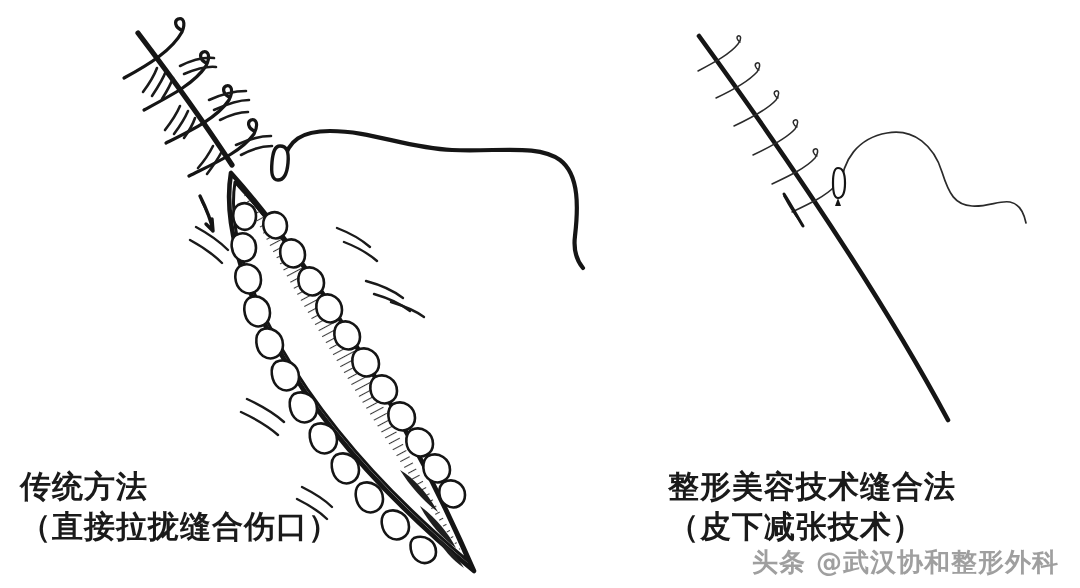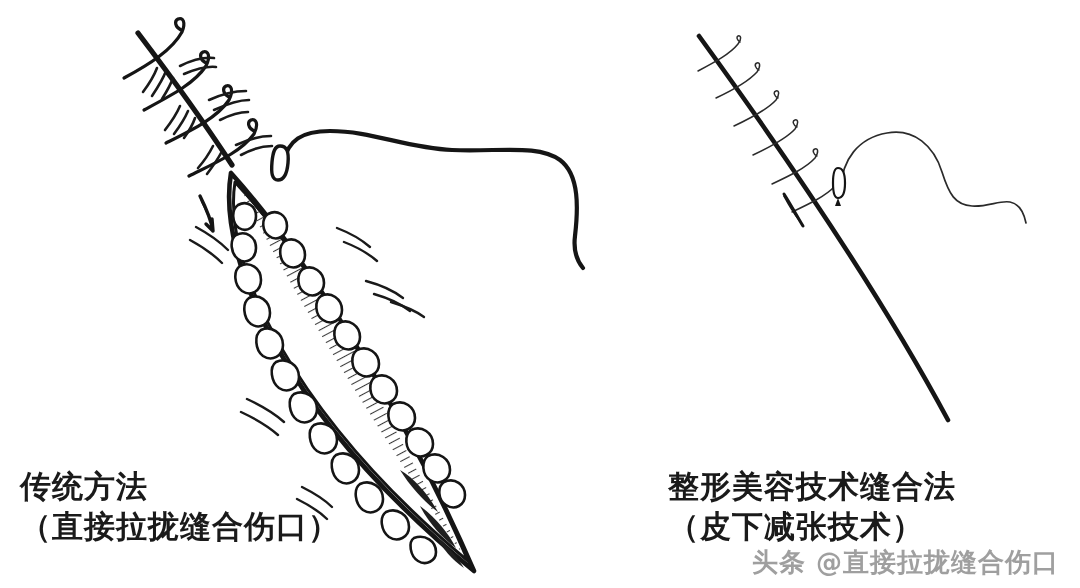--- a/index.html
+++ b/index.html
@@ -213,15 +213,15 @@
   <div class="caption" id="caption-left">
     <span class="caption-line">传统方法</span>
     <span class="caption-line">（直接拉拢缝合伤口）</span>
   </div>
 
   <div class="caption" id="caption-right">
     <span class="caption-line">整形美容技术缝合法</span>
     <span class="caption-line">（皮下减张技术）</span>
   </div>
 
-  <div id="watermark">头条 @直接拉拢缝合伤口</div>
+  <div id="watermark">头条 @武汉协和整形外科</div>
 
 </div>
 
 </body></html>

